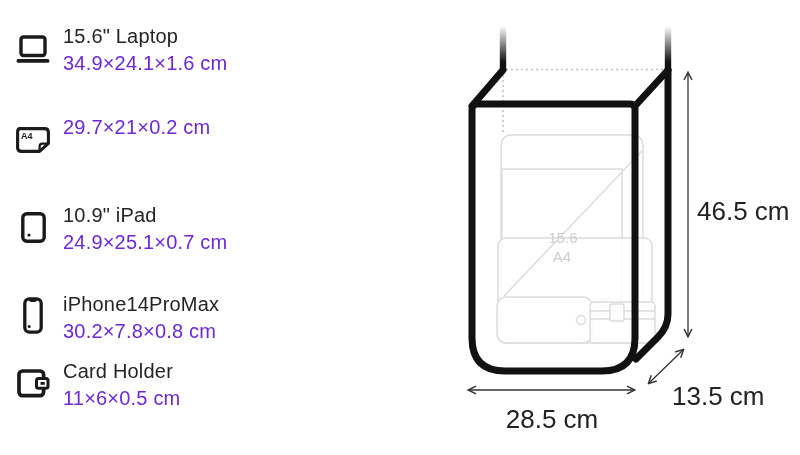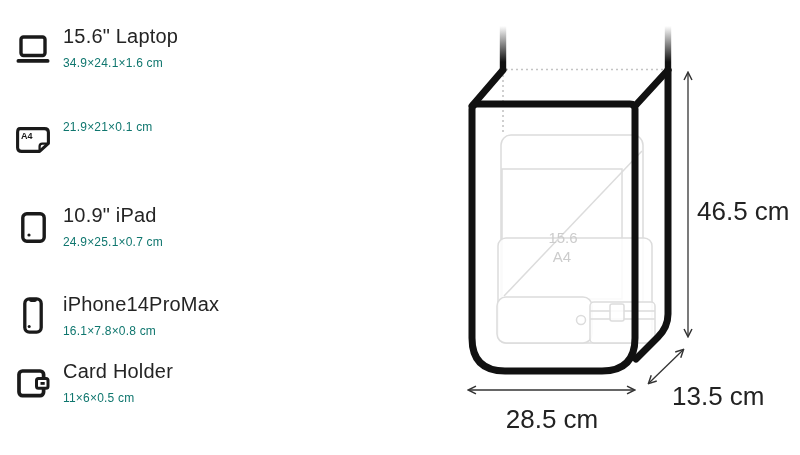--- a/index.html
+++ b/index.html
@@ -4,21 +4,21 @@
 <style>
   html,body{margin:0;padding:0;background:#fff;}
   #stage{
     position:relative;width:800px;height:455px;background:#ffffff;overflow:hidden;
     font-family:"Liberation Sans","DejaVu Sans",sans-serif;color:#222;
   }
   .item-row{position:absolute;left:10px;display:flex;align-items:flex-start;}
   .icon-wrap{width:46px;display:flex;justify-content:center;flex:0 0 46px;}
   .item-text{margin-left:7px;}
   .item-name{font-size:20px;line-height:24px;color:#242424;letter-spacing:.2px;}
-  .item-dims{font-size:12px;line-height:16px;color:#0f766e;margin-top:7px;letter-spacing:.2px;}
+  .item-dims{font-size:20px;line-height:16px;color:#6d28d9;margin-top:7px;letter-spacing:.2px;}
   .r1 .icon-wrap{margin-top:11px;}
   .r2 .icon-wrap{margin-top:15px;}
   .r3 .icon-wrap{margin-top:9px;}
   .r4 .icon-wrap{margin-top:5px;}
   .r5 .icon-wrap{margin-top:10px;}
   .r1{top:24px;} .r2{top:112px;} .r3{top:203px;} .r4{top:292px;} .r5{top:359px;}
   svg.diagram{position:absolute;left:0;top:0;}
   svg text{font-family:"Liberation Sans","DejaVu Sans",sans-serif;}
   .dim-label{font-size:26px;fill:#222222;}
   .faint-label{font-size:15px;fill:#cccccc;}
@@ -44,21 +44,21 @@
 
   <div class="item-row r2">
     <div class="icon-wrap">
       <svg width="34" height="26" viewBox="0 0 34 26">
         <path d="M4 1.6 H28.5 Q32.4 1.6 32.4 5.2 V16.3 L23.6 24.4 H5.6 Q1.6 24.4 1.6 20.8 V5.2 Q1.6 1.6 4 1.6 Z" fill="none" stroke="#1a1a1a" stroke-width="3.1" stroke-linejoin="round"></path>
         <path d="M23.6 24.4 L23.6 19.3 Q23.6 16.6 26.3 16.6 L32.4 16.6" fill="none" stroke="#1a1a1a" stroke-width="2.3"></path>
         <text class="a4-glyph" x="5" y="12.2">A4</text>
       </svg>
     </div>
     <div class="item-text">
-      <div class="item-dims">21.9×21×0.1 cm</div>
+      <div class="item-dims">29.7×21×0.2 cm</div>
     </div>
   </div>
 
   <div class="item-row r3">
     <div class="icon-wrap">
       <svg width="25" height="31" viewBox="0 0 25 31">
         <rect x="1.8" y="1.8" width="21.4" height="27.4" rx="4" fill="none" stroke="#1a1a1a" stroke-width="3.4"></rect>
         <circle cx="8" cy="23" r="1.6" fill="#1a1a1a"></circle>
       </svg>
     </div>
@@ -71,21 +71,21 @@
   <div class="item-row r4">
     <div class="icon-wrap">
       <svg width="20" height="37" viewBox="0 0 20 37">
         <rect x="1.8" y="1.8" width="16.4" height="33.4" rx="4.6" fill="none" stroke="#1a1a1a" stroke-width="3.3"></rect>
         <path d="M6 2 H14 V3.1 Q14 4.9 12.1 4.9 H7.9 Q6 4.9 6 3.1 Z" fill="#1a1a1a"></path>
         <circle cx="6.2" cy="29.6" r="1.5" fill="#1a1a1a"></circle>
       </svg>
     </div>
     <div class="item-text">
       <div class="item-name">iPhone14ProMax</div>
-      <div class="item-dims">16.1×7.8×0.8 cm</div>
+      <div class="item-dims">30.2×7.8×0.8 cm</div>
     </div>
   </div>
 
   <div class="item-row r5">
     <div class="icon-wrap">
       <svg width="33" height="29" viewBox="0 0 33 29">
         <rect x="2" y="2" width="24.6" height="24.6" rx="3.5" fill="none" stroke="#1a1a1a" stroke-width="3.7"></rect>
         <rect x="19.5" y="9.6" width="11.5" height="9.6" rx="2" fill="#ffffff" stroke="#1a1a1a" stroke-width="3"></rect>
         <rect x="23.5" y="13" width="4.2" height="2.8" fill="#1a1a1a"></rect>
       </svg>

